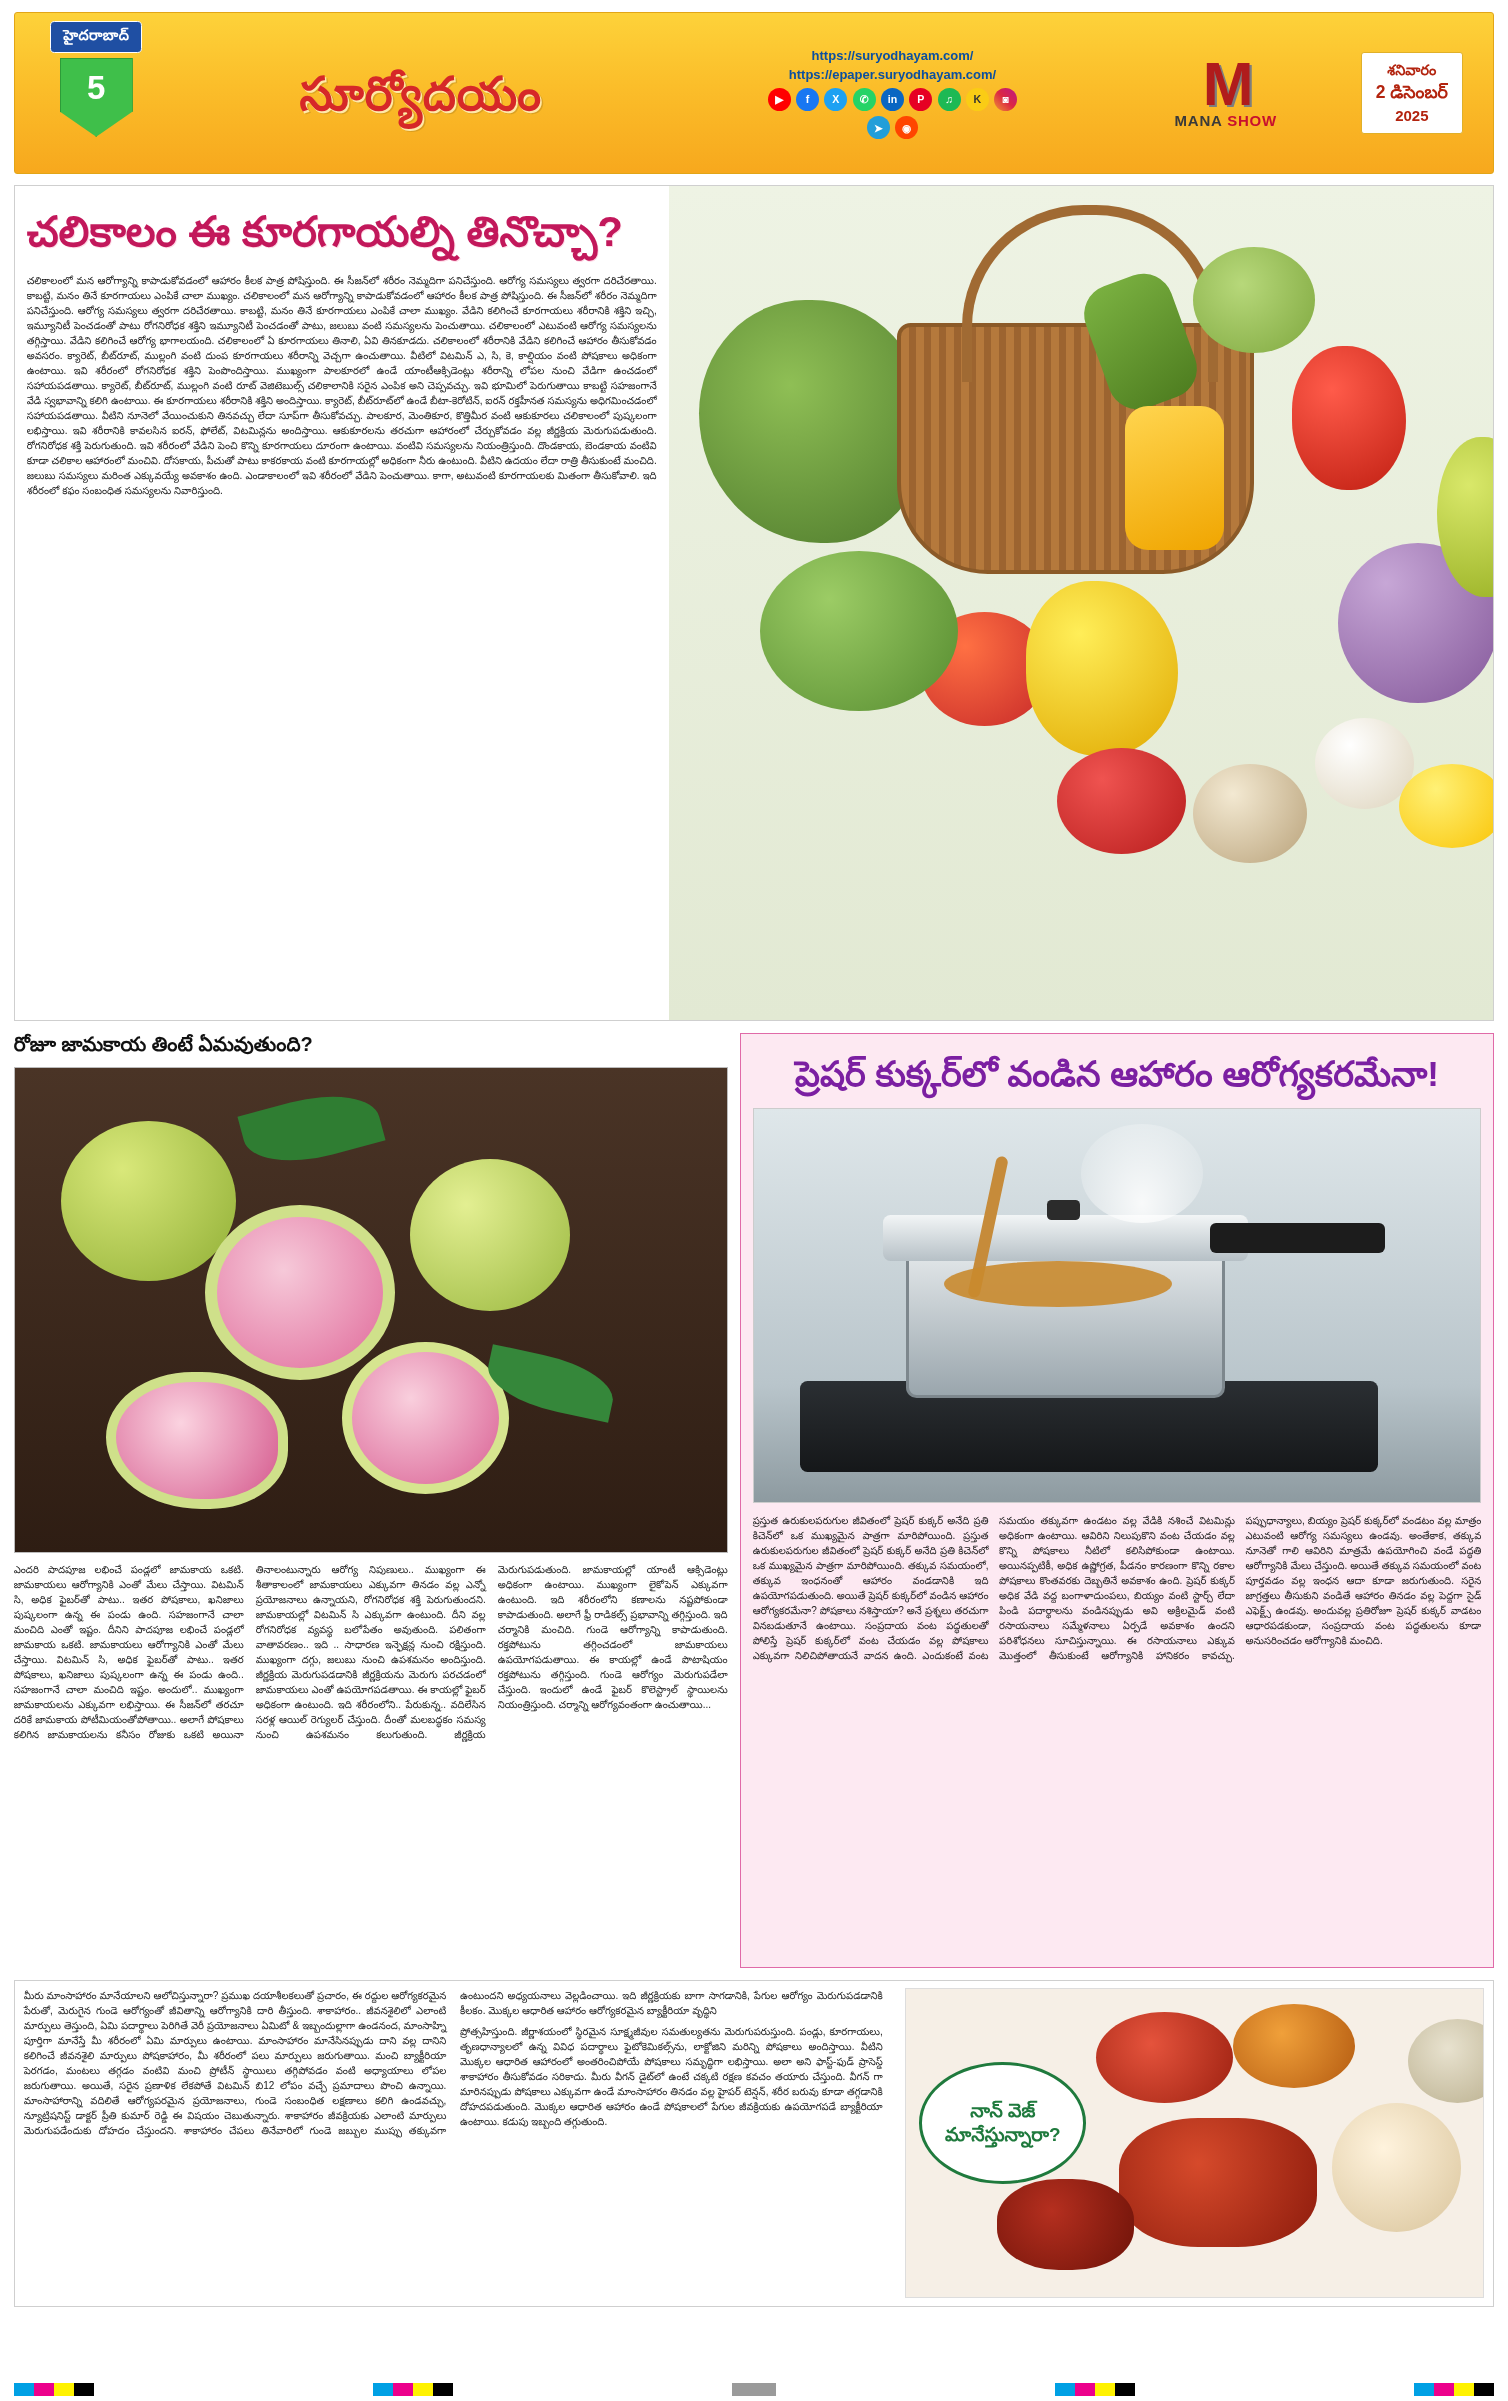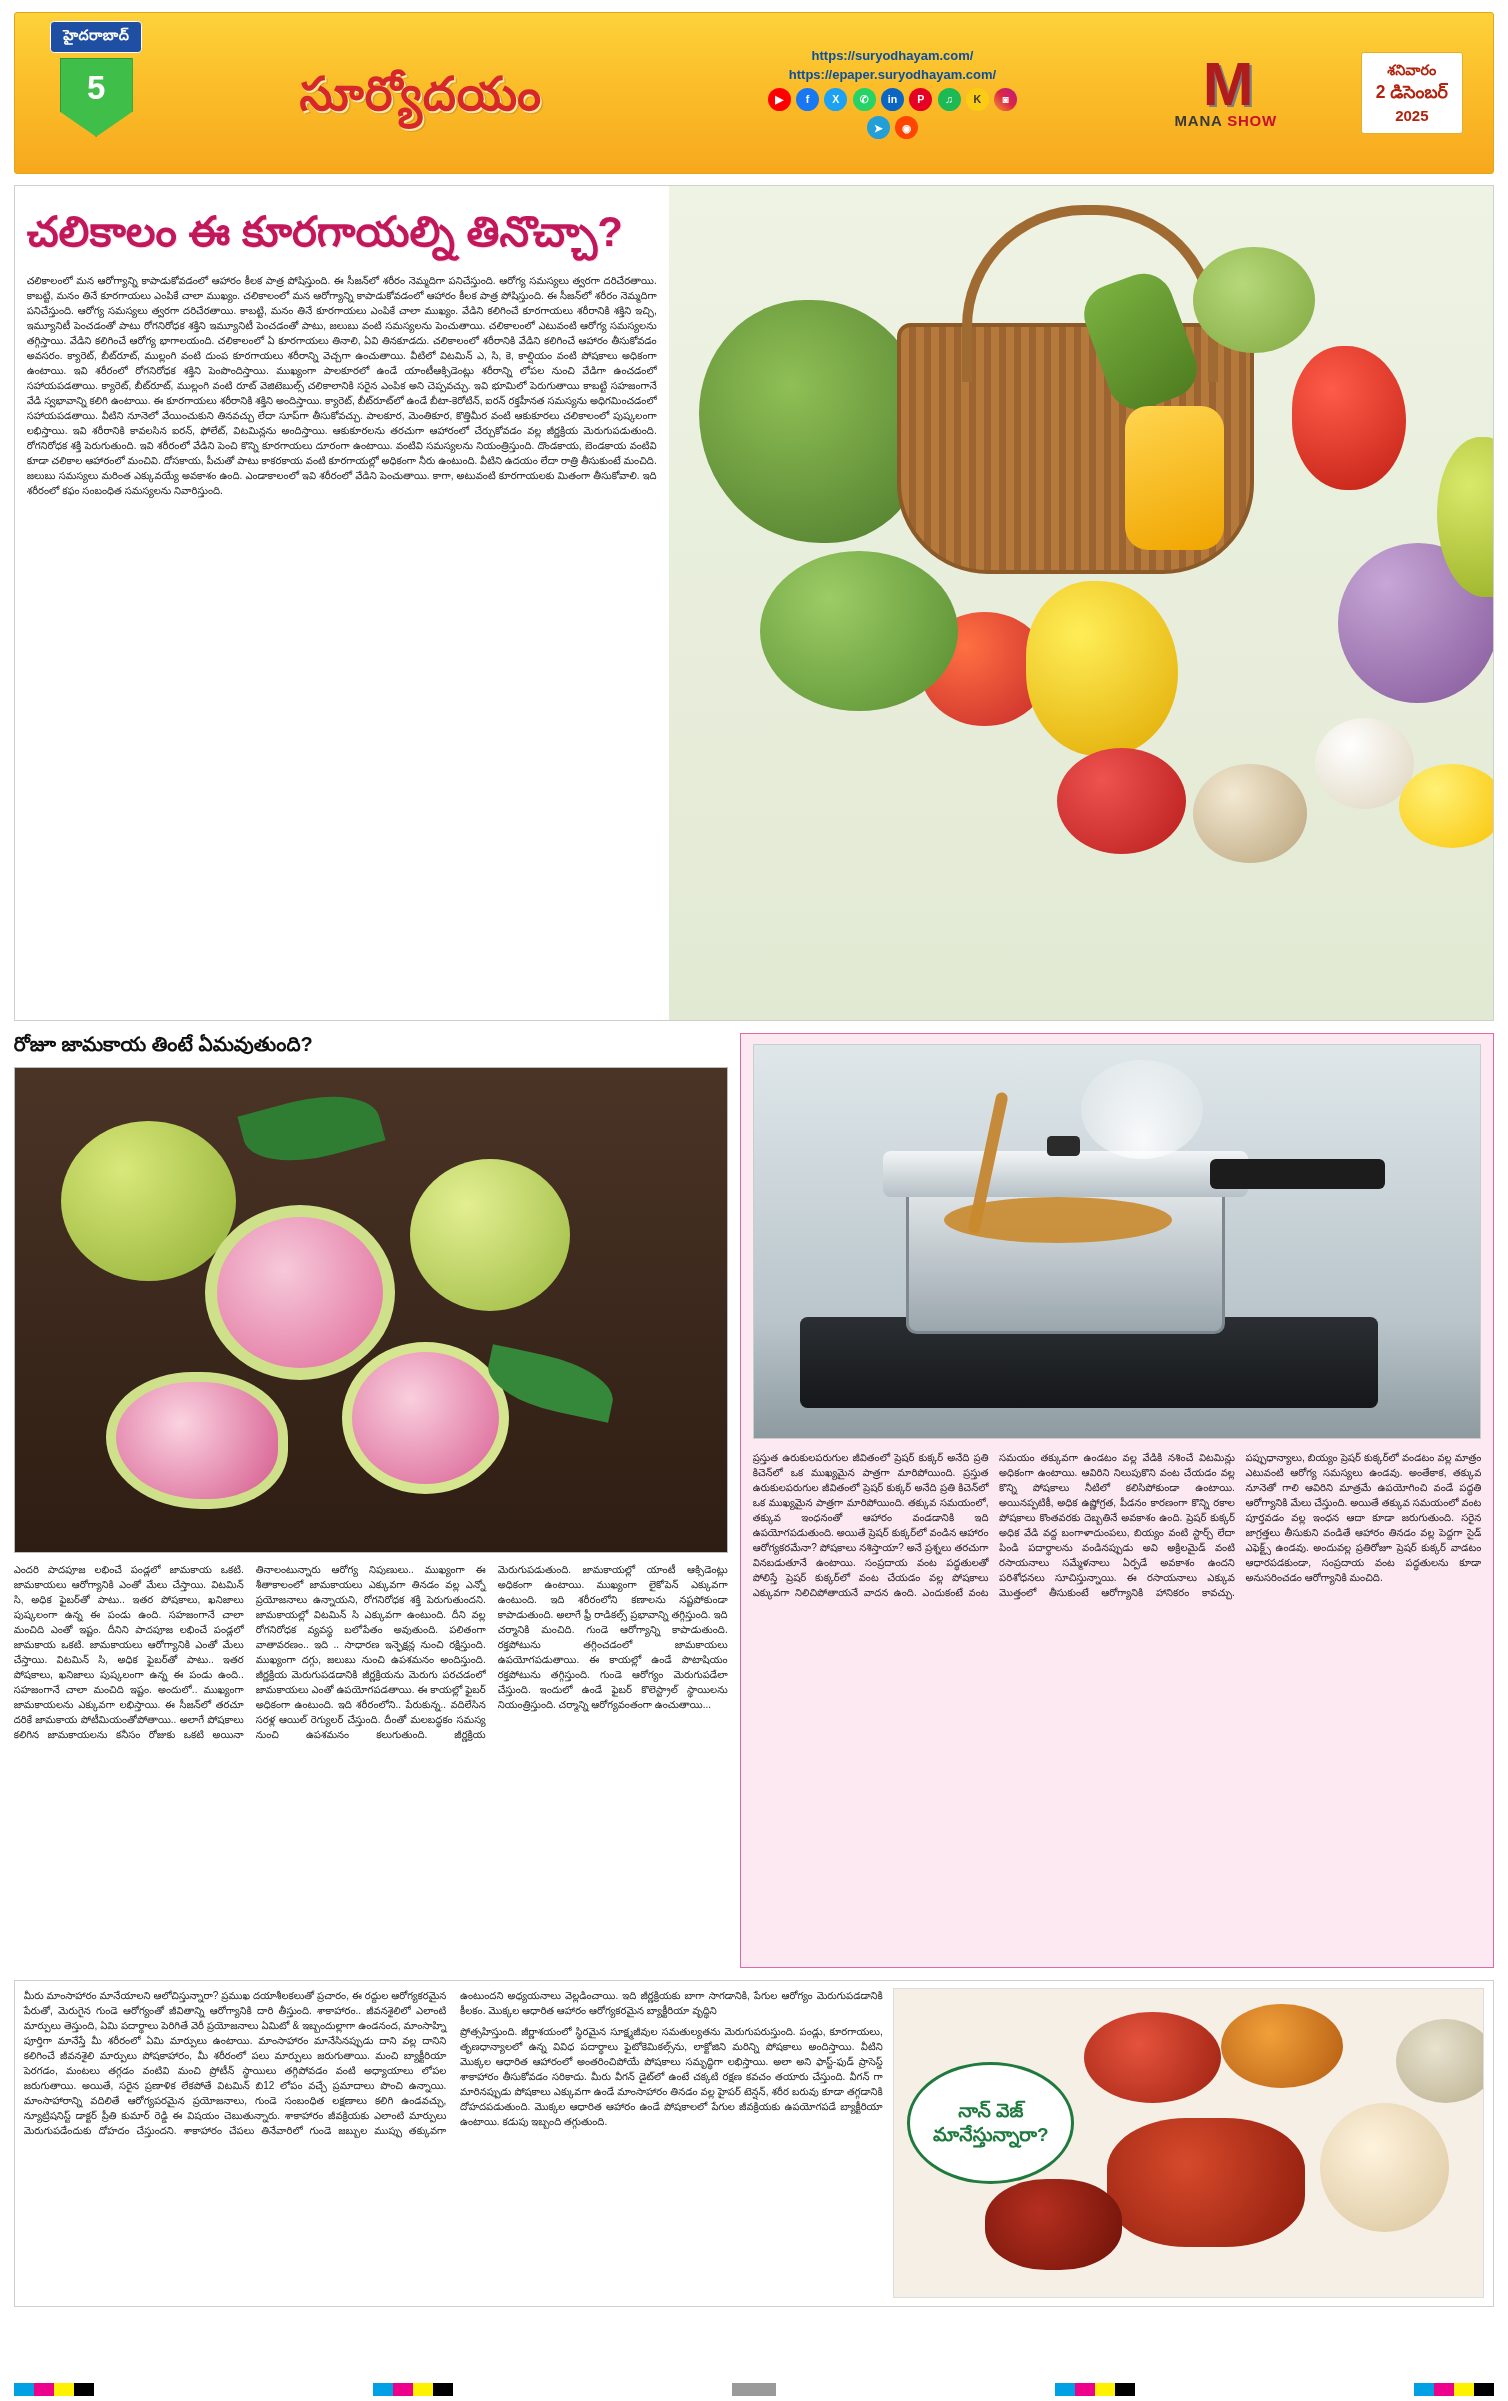--- a/index.html
+++ b/index.html
@@ -177,21 +177,21 @@
     font-size:35px; line-height:1.25; font-weight:bold; color:#7b1fa2;
     text-align:center; margin:7.6px 0 12px 0;
   }
   .cooker-img { height:395px; border:0.8px solid #ccc; position:relative; overflow:hidden; background:linear-gradient(180deg,#e9eef2 0%, #cfd8dd 100%); }
   .two-col { column-count:3; column-gap:12px; }
   .two-col-2 { column-count:3; column-gap:10.6px; }
 
   
   .row3 {
     margin-top:12px; height:327px;
-    border:0.8px solid #cfcfcf; display:flex; gap:10px; padding:7.6px 9px;
+    border:0.8px solid #cfcfcf; display:flex; gap:22px; padding:7.6px 9px;
     background:#fff;
   }
   .r3-text { width:859px; column-count:2; column-gap:13.7px; }
   .r3-right { flex:1; position:relative; overflow:hidden; background:#f6efe6; border:0.8px solid #ddd; }
   .veg-badge {
     position:absolute; left:13.7px; top:73px;
     width:167px; height:122px; border-radius:84px/61px;
     background:#ffffff; border:3.8px solid #1f7a3d;
     display:flex; align-items:center; justify-content:center; text-align:center;
     color:#1f7a3d; font-size:19px; font-weight:bold; line-height:1.3;
@@ -294,20 +294,21 @@
         <div style="position:absolute;left:395px;top:91px;width:160px;height:152px;border-radius:50%;background:radial-gradient(circle at 35% 30%,#e3ef92,#9ab83f);"></div>
         <div style="position:absolute;left:327px;top:274px;width:167px;height:152px;border-radius:50%;background:radial-gradient(circle at 40% 35%,#f9cfdd,#d95f93);border:10.6px solid #d6e58f;"></div>
         <div style="position:absolute;left:91px;top:304px;width:182px;height:137px;border-radius:50% 50% 45% 55%;background:radial-gradient(circle at 40% 35%,#fbd3e0,#d4578c);border:10.6px solid #cfe08a;"></div>
         <div style="position:absolute;left:228px;top:30px;width:137px;height:61px;background:#2f7d32;border-radius:0 60% 0 60%;transform:rotate(-15deg);"></div>
         <div style="position:absolute;left:471px;top:289px;width:129px;height:53px;background:#35873a;border-radius:0 60% 0 60%;transform:rotate(12deg);"></div>
       </div>
       <div class="body-text two-col" style="margin-top:9px;">ఎందరి పాదపూజ లభించే పండ్లలో జామకాయ ఒకటి. జామకాయలు ఆరోగ్యానికి ఎంతో మేలు చేస్తాయి. విటమిన్ సి, అధిక ఫైబర్‌తో పాటు.. ఇతర పోషకాలు, ఖనిజాలు పుష్కలంగా ఉన్న ఈ పండు ఉంది. సహజంగానే చాలా మంచిది ఎంతో ఇష్టం. దీనిని పాదపూజ లభించే పండ్లలో జామకాయ ఒకటి. జామకాయలు ఆరోగ్యానికి ఎంతో మేలు చేస్తాయి. విటమిన్ సి, అధిక ఫైబర్‌తో పాటు.. ఇతర పోషకాలు, ఖనిజాలు పుష్కలంగా ఉన్న ఈ పండు ఉంది.. సహజంగానే చాలా మంచిది ఇష్టం. అందులో.. ముఖ్యంగా జామకాయలను ఎక్కువగా లభిస్తాయి. ఈ సీజన్‌లో తరచూ దరికే జామకాయ పోటీమియంతోపోతాయి.. అలాగే పోషకాలు కలిగిన జామకాయలను కనీసం రోజుకు ఒకటి అయినా తినాలంటున్నారు ఆరోగ్య నిపుణులు.. ముఖ్యంగా ఈ శీతాకాలంలో జామకాయలు ఎక్కువగా తినడం వల్ల ఎన్నో ప్రయోజనాలు ఉన్నాయని, రోగనిరోధక శక్తి పెరుగుతుందని. జామకాయల్లో విటమిన్ సి ఎక్కువగా ఉంటుంది. దీని వల్ల రోగనిరోధక వ్యవస్థ బలోపేతం అవుతుంది. పలితంగా వాతావరణం.. ఇది .. సాధారణ ఇన్ఫెక్షన్ల నుంచి రక్షిస్తుంది. ముఖ్యంగా దగ్గు, జలుబు నుంచి ఉపశమనం అందిస్తుంది. జీర్ణక్రియ మెరుగుపడడానికి జీర్ణక్రియను మెరుగు పరచడంలో జామకాయలు ఎంతో ఉపయోగపడతాయి. ఈ కాయల్లో ఫైబర్ అధికంగా ఉంటుంది. ఇది శరీరంలోని.. పేరుకున్న.. వదిలేసిన సరళ్ల ఆయిల్ రెగ్యులర్ చేస్తుంది. దీంతో మలబద్ధకం సమస్య నుంచి ఉపశమనం కలుగుతుంది. జీర్ణక్రియ మెరుగుపడుతుంది. జామకాయల్లో యాంటీ ఆక్సిడెంట్లు అధికంగా ఉంటాయి. ముఖ్యంగా లైకోపెన్ ఎక్కువగా ఉంటుంది. ఇది శరీరంలోని కణాలను నష్టపోకుండా కాపాడుతుంది. అలాగే ఫ్రీ రాడికల్స్ ప్రభావాన్ని తగ్గిస్తుంది. ఇది చర్మానికి మంచిది. గుండె ఆరోగ్యాన్ని కాపాడుతుంది. రక్తపోటును తగ్గించడంలో జామకాయలు ఉపయోగపడుతాయి. ఈ కాయల్లో ఉండే పొటాషియం రక్తపోటును తగ్గిస్తుంది. గుండె ఆరోగ్యం మెరుగుపడేలా చేస్తుంది. ఇందులో ఉండే ఫైబర్ కొలెస్ట్రాల్ స్థాయిలను నియంత్రిస్తుంది. చర్మాన్ని ఆరోగ్యవంతంగా ఉంచుతాయి...</div>
     </div>
 
     <div class="col-cooker">
+      <div class="cooker-title">ప్రెషర్ కుక్కర్‌లో వండిన ఆహారం ఆరోగ్యకరమేనా!</div>
       <div class="cooker-img">
         <div style="position:absolute;inset:0;background:linear-gradient(180deg,#dfe7ea 0%,#b9c5cb 70%,#8d9aa0 100%);"></div>
         <div style="position:absolute;left:46px;bottom:30px;width:578px;height:91px;background:linear-gradient(180deg,#2b2f33,#151719);border-radius:7.6px;"></div>
         <div style="position:absolute;left:152px;top:129px;width:319px;height:160px;background:linear-gradient(180deg,#e8ecee,#9aa6ad);border-radius:10.6px;border:3px solid #7d878d;"></div>
         <div style="position:absolute;left:129px;top:106px;width:365px;height:46px;background:linear-gradient(180deg,#f2f5f6,#b6c0c6);border-radius:7.6px;"></div>
         <div style="position:absolute;left:456px;top:114px;width:175px;height:30px;background:#1c1c1c;border-radius:6px;"></div>
         <div style="position:absolute;left:293px;top:91px;width:33px;height:20px;background:#2b2b2b;border-radius:4.6px;"></div>
         <div style="position:absolute;left:228px;top:46px;width:12px;height:144px;background:#c68b3a;border-radius:6px;transform:rotate(12deg);"></div>
         <div style="position:absolute;left:190px;top:152px;width:228px;height:46px;background:#c98a2e;border-radius:50%;opacity:.9;"></div>
         <div style="position:absolute;left:327px;top:15px;width:122px;height:99px;background:radial-gradient(ellipse at 50% 80%,rgba(255,255,255,.85),rgba(255,255,255,0));border-radius:50%;"></div>

